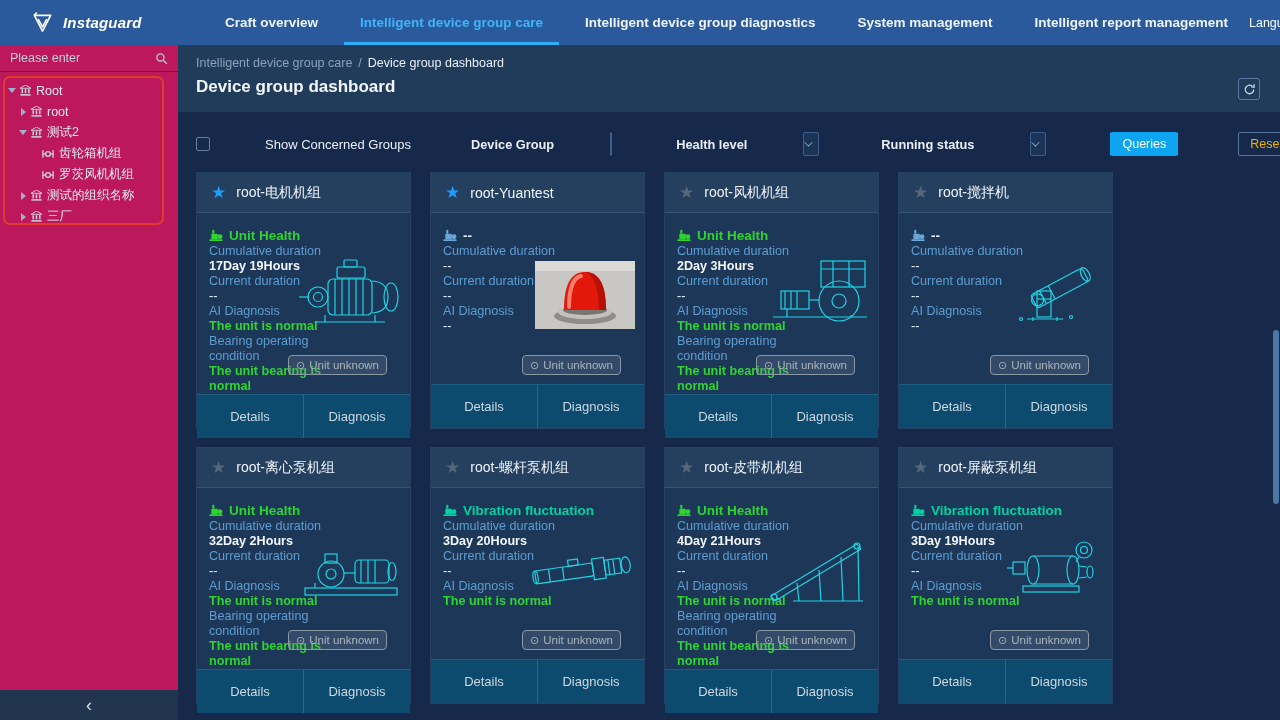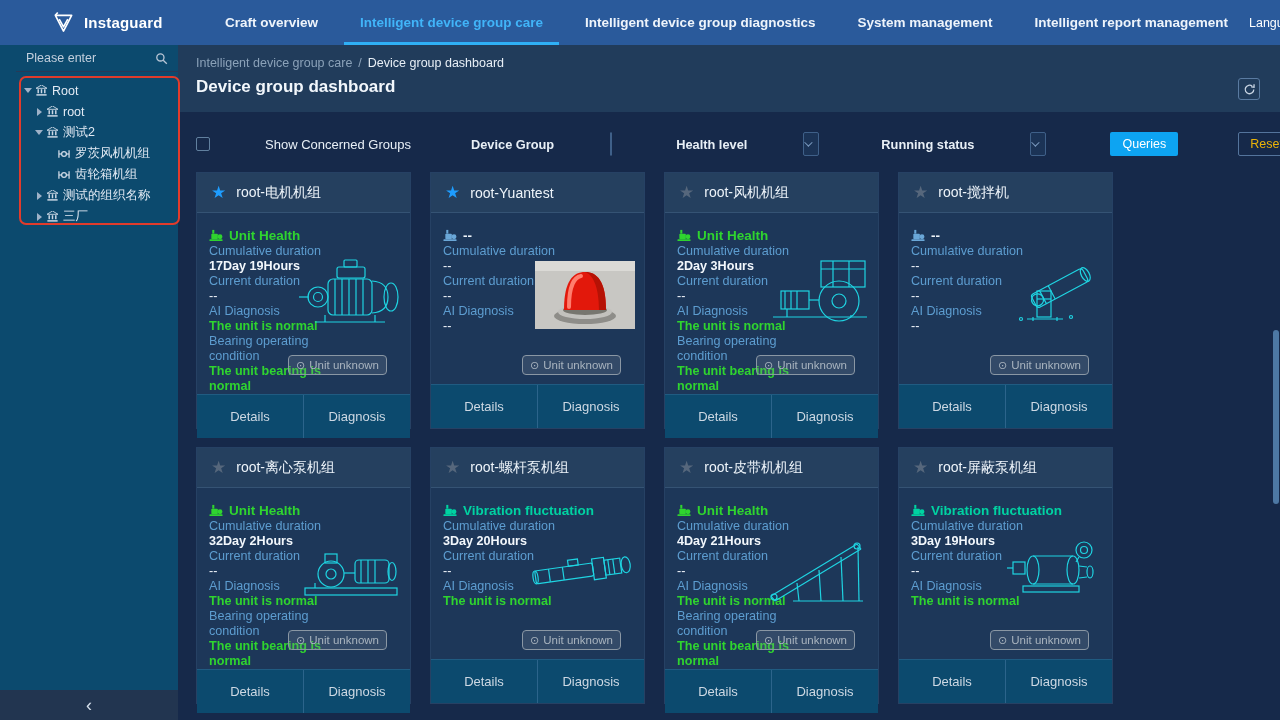--- a/index.html
+++ b/index.html
@@ -2,31 +2,31 @@
 <html><head>
 <meta charset="utf-8">
 <style>
   html,body{margin:0;padding:0;background:#0e1d36;}
   *{box-sizing:border-box;}
   .screen{position:relative;width:1280px;height:720px;overflow:hidden;background:#16294a;
     font-family:"Liberation Sans","DejaVu Sans",sans-serif;-webkit-font-smoothing:antialiased;}
 
   
   .topnav{position:absolute;top:0;left:0;right:0;height:45px;background:#2a5a9b;display:flex;align-items:center;z-index:6;}
-  .brand{width:178px;display:flex;align-items:center;gap:9px;padding-left:52px;flex:none;}
+  .brand{width:178px;display:flex;align-items:center;gap:9px;padding-left:31px;flex:none;font-style:italic;}
   .brand-name{color:#fff;font-size:15px;font-weight:700;letter-spacing:.2px;}
   .tabs{display:flex;height:100%;margin-left:26px;}
   .tab{display:flex;align-items:center;padding:0 21px;color:#eef4fb;font-size:13.5px;font-weight:700;position:relative;cursor:pointer;white-space:nowrap;}
   .tab.active{color:#41b4f8;}
   .tab.active::after{content:'';position:absolute;left:5px;right:5px;bottom:0;height:3px;background:#2fb0f6;}
   .nav-right{margin-left:auto;display:flex;align-items:center;gap:10px;padding-right:14px;color:#fff;font-size:12.5px;}
   .chev{width:6px;height:6px;border-right:1.4px solid #7d9cc2;border-bottom:1.4px solid #7d9cc2;transform:rotate(45deg) translateY(-2px);}
 
   
-  .sidebar{position:absolute;top:45px;left:0;width:178px;bottom:0;background:#0c4a6e;z-index:5;padding-left:16px;}
+  .sidebar{position:absolute;top:45px;left:0;width:178px;bottom:0;background:#be185d;z-index:5;}
   .search-row{height:27px;display:flex;align-items:center;justify-content:space-between;padding:0 10px;border-bottom:1px solid #273a58;color:#c3cfdd;font-size:12.5px;cursor:text;}
   .tree-wrap{position:relative;padding-top:8px;}
   .red-box{position:absolute;left:3px;top:4px;width:161px;height:149px;border:2px solid #e23b2b;border-radius:7px;pointer-events:none;z-index:2;}
   .tree-row{height:21px;display:flex;align-items:center;color:#e2eaf4;font-size:12.5px;cursor:pointer;}
   .caret{width:10px;flex:none;display:flex;justify-content:center;}
   .caret.down i{width:0;height:0;border-left:4px solid transparent;border-right:4px solid transparent;border-top:5px solid #9fb2c8;}
   .caret.right i{width:0;height:0;border-top:4px solid transparent;border-bottom:4px solid transparent;border-left:5px solid #9fb2c8;}
   .tree-ic{display:flex;margin:0 5px 0 3px;flex:none;}
   .collapse-bar{position:absolute;bottom:0;left:0;right:0;height:30px;background:#223550;display:flex;align-items:center;justify-content:center;color:#d6e0ec;font-size:18px;cursor:pointer;}
 
@@ -182,36 +182,36 @@
               <svg width="12" height="10" viewBox="0 0 13 10">
                 <g stroke="#cdd9e6" fill="none" stroke-width="1.4">
                   <line x1="1" y1="1" x2="1" y2="9"></line>
                   <line x1="12" y1="1" x2="12" y2="9"></line>
                   <circle cx="6.5" cy="5" r="2.6"></circle>
                   <line x1="1" y1="5" x2="3.9" y2="5"></line>
                   <line x1="9.1" y1="5" x2="12" y2="5"></line>
                 </g>
               </svg>
             </span>
-            <span>罗茨风机机组</span>
+            <span>齿轮箱机组</span>
           </div>
           <div class="tree-row" style="padding-left: 29px;">
             <span class="caret none"></span>
             <span class="tree-ic">
               <svg width="12" height="10" viewBox="0 0 13 10">
                 <g stroke="#cdd9e6" fill="none" stroke-width="1.4">
                   <line x1="1" y1="1" x2="1" y2="9"></line>
                   <line x1="12" y1="1" x2="12" y2="9"></line>
                   <circle cx="6.5" cy="5" r="2.6"></circle>
                   <line x1="1" y1="5" x2="3.9" y2="5"></line>
                   <line x1="9.1" y1="5" x2="12" y2="5"></line>
                 </g>
               </svg>
             </span>
-            <span>齿轮箱机组</span>
+            <span>罗茨风机机组</span>
           </div>
           <div class="tree-row" style="padding-left: 18px;">
             <span class="caret right">
               <i></i>
             </span>
             <span class="tree-ic">
               <svg width="11" height="11" viewBox="0 0 12 12">
                 <g fill="#cdd9e6">
                   <path d="M6 0 L12 3.6 L0 3.6 Z" fill="none" stroke="#cdd9e6" stroke-width="1"></path>
                   <rect x="1.6" y="4.6" width="1.6" height="4.4"></rect>

